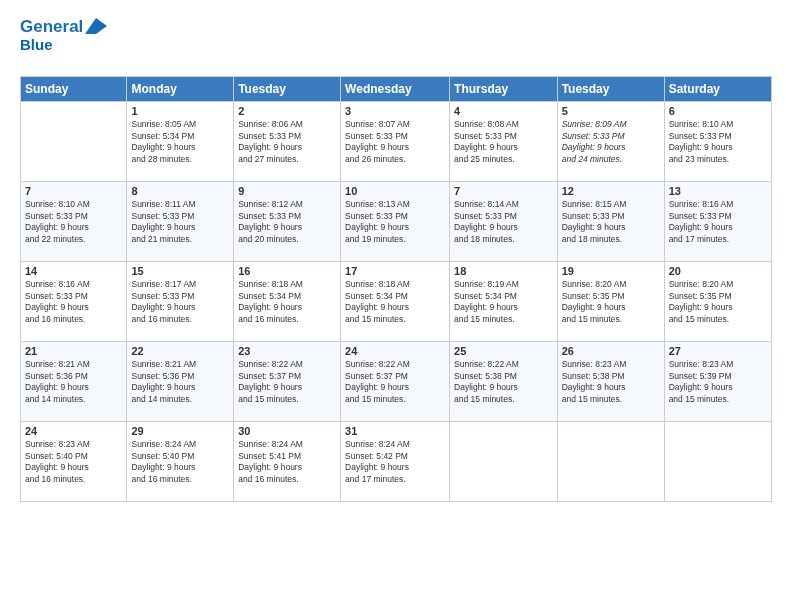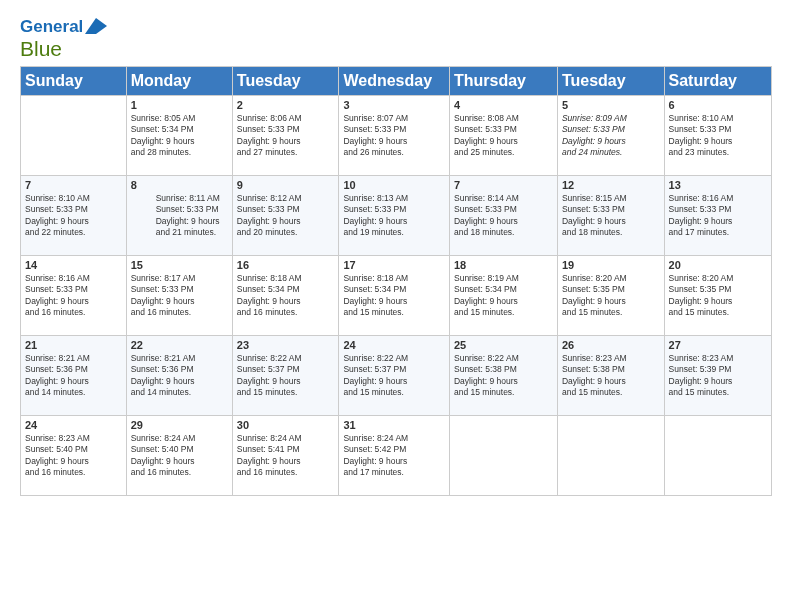--- a/index.html
+++ b/index.html
@@ -13,21 +13,21 @@
     .page {
       width: 792px;
       height: 612px;
       padding: 18px 20px 10px 20px;
       background: #fff;
     }
     .header-area {
       display: flex;
       justify-content: space-between;
       align-items: flex-start;
-      margin-bottom: 6px;
+      margin-bottom: 23px;
     }
     .logo {
       display: flex;
       align-items: center;
     }
     .title-area {
       text-align: right;
     }
     .month-title {
       font-size: 32px;
@@ -40,21 +40,21 @@
       color: #555;
     }
     .calendar {
       width: 100%;
       border-collapse: collapse;
       border: 1px solid #ccc;
     }
     .calendar th {
       background-color: #3a7abf;
       color: #fff;
-      font-size: 16px;
+      font-size: 12px;
       font-weight: bold;
       padding: 5px 4px;
       text-align: left;
       border: 1px solid #ccc;
     }
     .calendar td {
       vertical-align: top;
       border: 1px solid #ccc;
       padding: 3px 4px;
       width: 113px;
@@ -88,21 +88,21 @@
 <div class="page">
   <div class="header-area">
     <div class="logo">
       <div>
         <div style="display:flex;align-items:center;">
           <span style="font-size:17px;font-weight:bold;color:#1a6bb5;line-height:1.1;">General</span>
           <svg width="22" height="16" viewBox="0 0 22 16" style="margin-left:2px;margin-top:-2px;">
             <polygon points="0,16 11,0 22,8 11,16" fill="#1a6bb5"></polygon>
           </svg>
         </div>
-        <span style="font-size:21px;font-weight:normal;color:#4d7c0f;line-height:1.1;display:block;">Blue</span>
+        <span style="font-size:15px;font-weight:bold;color:#0369a1;line-height:1.1;display:block;">Blue</span>
       </div>
     </div>
     <div class="title-area">
       <div class="month-title"></div>
       <div class="location-title"></div>
     </div>
   </div>
 
   <table class="calendar">
     <thead>
@@ -165,21 +165,21 @@
         <tr>
           <td>
             <span class="day-number">7</span>
             <div class="day-info" style="white-space: pre-line;">Sunrise: 8:10 AM
 Sunset: 5:33 PM
 Daylight: 9 hours
 and 22 minutes.</div>
           </td>
           <td>
             <span class="day-number">8</span>
-            <div class="day-info" style="white-space: pre-line; margin-left: 25px;">Sunrise: 8:11 AM
+            <div class="day-info" style="white-space: pre-line;">Sunrise: 8:11 AM
 Sunset: 5:33 PM
 Daylight: 9 hours
 and 21 minutes.</div>
           </td>
           <td>
             <span class="day-number">9</span>
             <div class="day-info" style="white-space: pre-line;">Sunrise: 8:12 AM
 Sunset: 5:33 PM
 Daylight: 9 hours
 and 20 minutes.</div>

